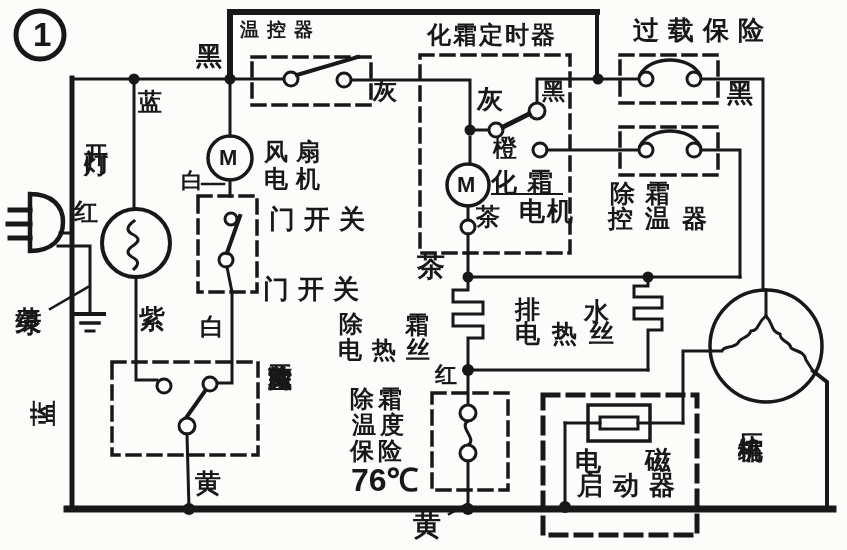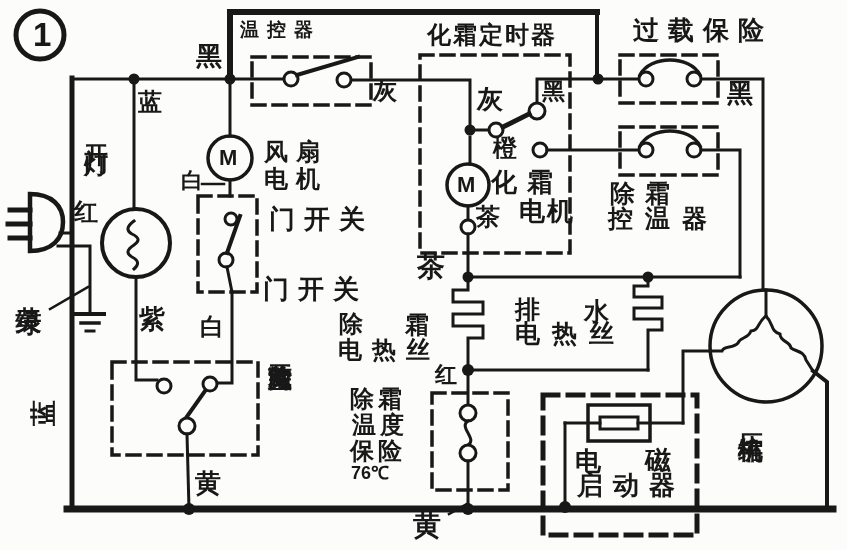--- a/index.html
+++ b/index.html
@@ -199,21 +199,21 @@
 <div class="lbl" style="left:219px;top:147px;font-size:22px;">M</div>
 <div class="lbl" style="left:264px;top:140px;font-size:24px;letter-spacing:8px;font-family:Liberation Serif, serif;">风扇</div>
 <div class="lbl" style="left:264px;top:167px;font-size:24px;letter-spacing:8px;">电机</div>
 <div class="lbl" style="left:181px;top:170px;font-size:22px;">白</div>
 
 <div class="lbl" style="left:269px;top:206px;font-size:26px;letter-spacing:9px;">门开关</div>
 <div class="lbl" style="left:263px;top:276px;font-size:26px;letter-spacing:9px;">门开关</div>
 <div class="lbl" style="left:200px;top:315px;font-size:24px;">白</div>
 
 <div class="lbl" style="left:457px;top:174px;font-size:22px;">M</div>
-<div class="lbl" style="left:491px;top:169px;font-size:26px;letter-spacing:10px;">化霜</div>
+<div class="lbl" style="left:491px;top:169px;font-size:26px;letter-spacing:10px;text-decoration:underline;">化霜</div>
 <div class="lbl" style="left:519px;top:198px;font-size:26px;letter-spacing:2px;">电机</div>
 <div class="lbl" style="left:476px;top:205px;font-size:24px;">茶</div>
 <div class="lbl" style="left:417px;top:253px;font-size:28px;">茶</div>
 
 <div class="lbl" style="left:610px;top:181px;font-size:25px;letter-spacing:10px;">除霜</div>
 <div class="lbl" style="left:608px;top:206px;font-size:25px;letter-spacing:12px;text-align:center;">控温器</div>
 
 <div class="lbl" style="left:339px;top:312px;font-size:24px;">除</div>
 <div class="lbl" style="left:405px;top:313px;font-size:24px;">霜</div>
 <div class="lbl" style="left:338px;top:338px;font-size:24px;letter-spacing:10px;">电热丝</div>
@@ -222,21 +222,21 @@
 <div class="lbl" style="left:584px;top:299px;font-size:25px;">水</div>
 <div class="lbl" style="left:515px;top:321px;font-size:25px;letter-spacing:12px;">电热丝</div>
 
 <div class="lbl" style="left:435px;top:364px;font-size:22px;">红</div>
 
 <div class="lbl v" style="left:268px;top:346px;font-size:24px;letter-spacing:0px;">冷藏室门开关</div>
 
 <div class="lbl" style="left:350px;top:387px;font-size:24px;letter-spacing:4px;">除霜</div>
 <div class="lbl" style="left:352px;top:413px;font-size:24px;letter-spacing:4px;">温度</div>
 <div class="lbl" style="left:350px;top:439px;font-size:24px;letter-spacing:4px;">保险</div>
-<div class="lbl" style="left:351px;top:464px;font-size:18px;">76℃</div>
+<div class="lbl" style="left:351px;top:464px;font-size:32px;">76℃</div>
 
 <div class="lbl" style="left:195px;top:470px;font-size:26px;">黄</div>
 <div class="lbl" style="left:413px;top:512px;font-size:28px;">黄</div>
 
 <div class="lbl" style="left:575px;top:448px;font-size:26px;">电</div>
 <div class="lbl" style="left:645px;top:447px;font-size:26px;">磁</div>
 <div class="lbl" style="left:577px;top:472px;font-size:26px;letter-spacing:10px;">启动器</div>
 
 <div class="lbl v" style="left:738px;top:414px;font-size:25px;letter-spacing:2px;">压缩机</div>
 

